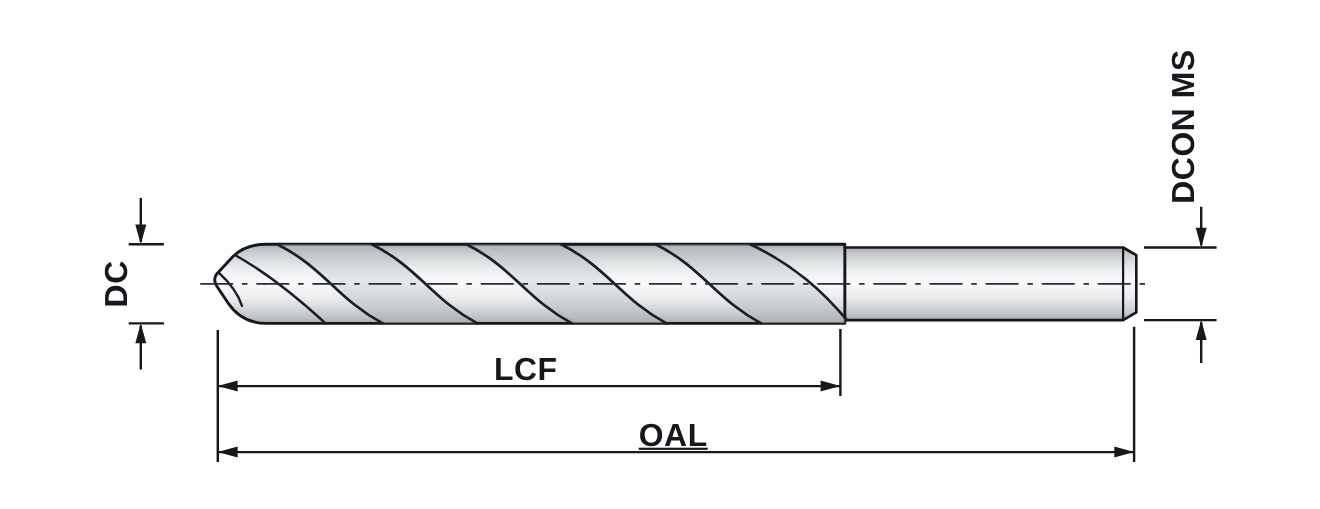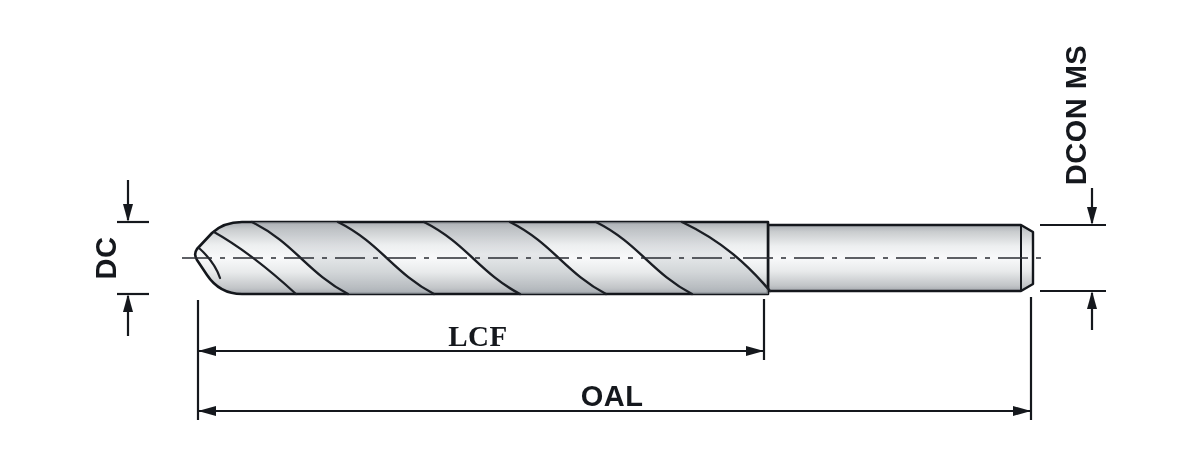--- a/index.html
+++ b/index.html
@@ -29,22 +29,22 @@
     text-align: center;
     white-space: nowrap;
     line-height: 32px;
   }
   .dim-label.rot {
     transform: rotate(-90deg);
     transform-origin: center center;
   }
   .lbl-dc      { left: 66px;  top: 242px; width: 80px;  height: 32px; }
   .lbl-dcon    { left: 996px; top: 99px;  width: 160px; height: 32px; }
-  .lbl-lcf     { left: 418px; top: 320px; width: 120px; height: 32px; font-family: Liberation Serif, serif; }
-  .lbl-oal     { left: 552px; top: 380px; width: 120px; height: 32px; }
+  .lbl-lcf     { left: 418px; top: 320px; width: 120px; height: 32px; }
+  .lbl-oal     { left: 552px; top: 380px; width: 120px; height: 32px; text-decoration: underline; }
 </style>
 </head>
 <body>
 
 <div class="stage">
 
   <svg width="1200" height="463" viewBox="0 0 1200 463">
     <defs>
       <linearGradient id="gBody" x1="0" y1="0" x2="0" y2="1">
         <stop offset="0" stop-color="#a9adb2"></stop>

